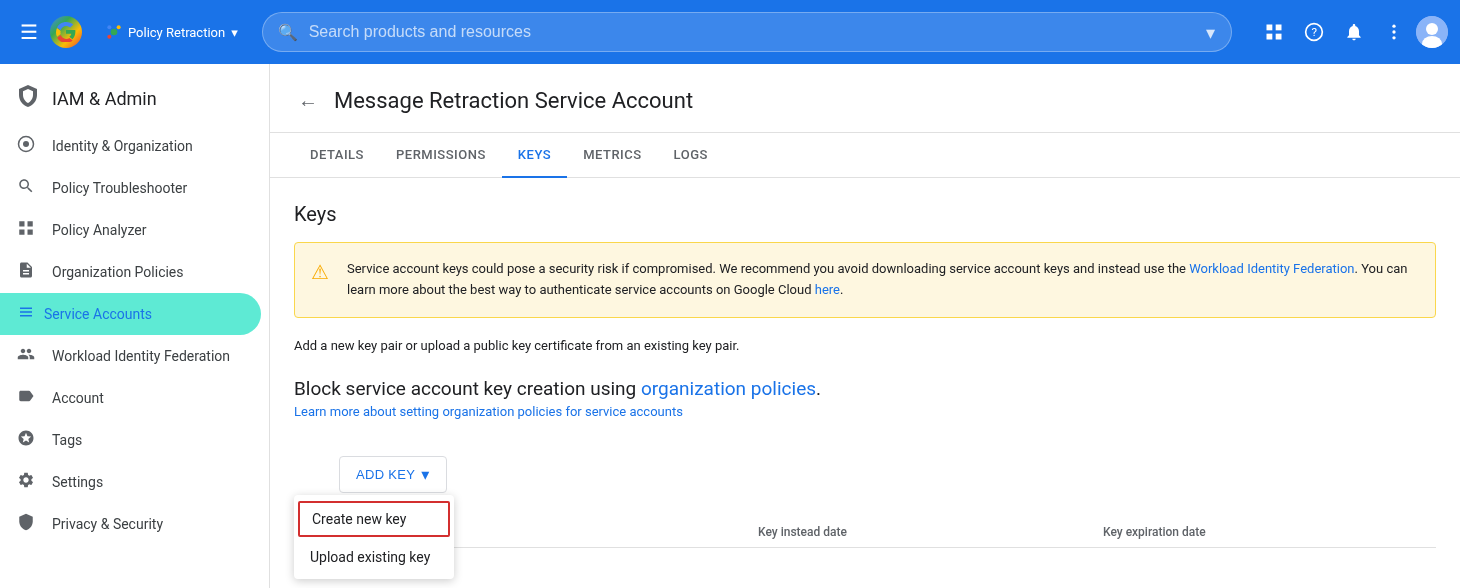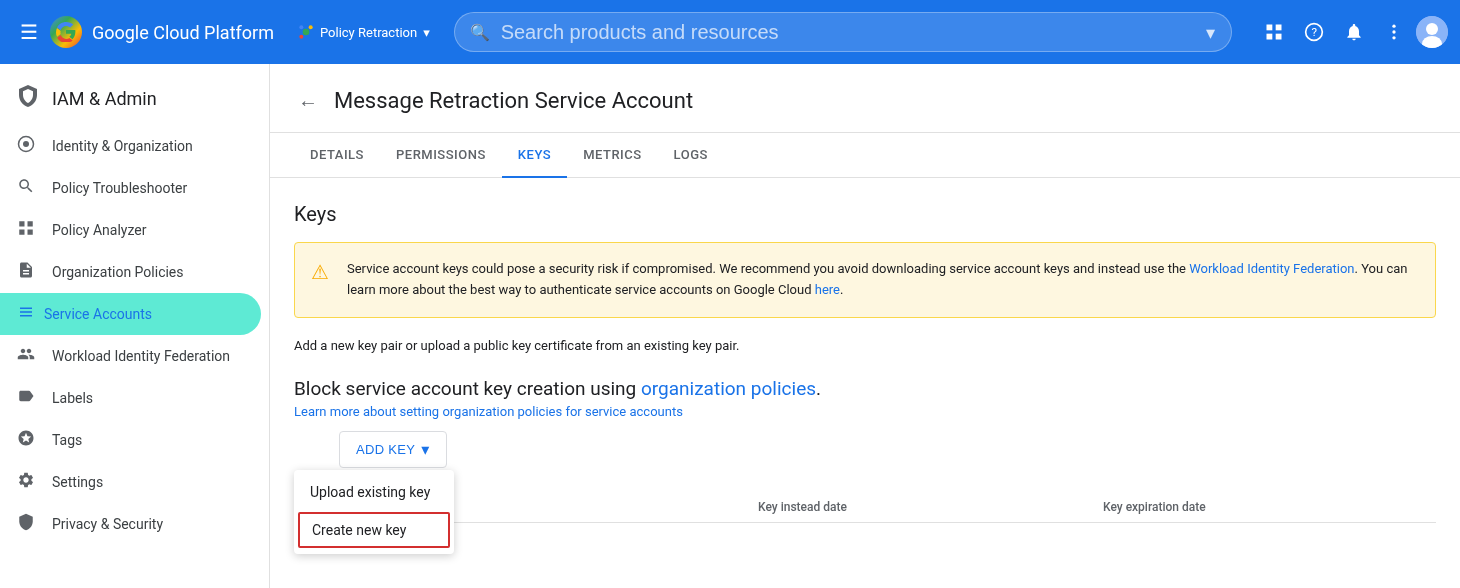--- a/index.html
+++ b/index.html
@@ -22,21 +22,21 @@
     .nav-project { display: flex; align-items: center; gap: 6px; margin-left: 24px; cursor: pointer; color: #fff; }
     .nav-search {
       flex: 1; margin: 0 24px;
       background: rgba(255,255,255,0.15); border-radius: 24px;
       display: flex; align-items: center; padding: 0 16px; height: 40px;
       border: 1px solid rgba(255,255,255,0.3);
     }
     .nav-search-icon { color: rgba(255,255,255,0.8); font-size: 16px; margin-right: 10px; }
     .nav-search input {
       background: transparent; border: none; outline: none; color: #fff;
-      font-size: 20px; flex: 1;
+      font-size: 16px; flex: 1;
     }
     .nav-search input::placeholder { color: rgba(255,255,255,0.7); }
     .nav-search-chevron { color: rgba(255,255,255,0.8); font-size: 18px; }
     .nav-actions { display: flex; align-items: center; gap: 4px; }
     .nav-action-btn { color: #fff; padding: 8px; cursor: pointer; font-size: 18px; border-radius: 50%; display: flex; align-items: center; }
     .nav-avatar { width: 32px; height: 32px; border-radius: 50%; background: #8ab4f8; display: flex; align-items: center; justify-content: center; color: #fff; font-size: 14px; cursor: pointer; overflow: hidden; }
 
     
     .layout { display: flex; margin-top: 64px; height: calc(100vh - 64px); }
 
@@ -96,21 +96,21 @@
     .warning-text { font-size: 13px; color: #202124; line-height: 1.6; }
     .warning-text a { color: #1a73e8; text-decoration: none; }
 
     .add-key-desc { font-size: 13px; color: #202124; margin-bottom: 24px; }
 
     .block-policy { font-size: 19px; color: #202124; margin-bottom: 4px; }
     .block-policy a { color: #1a73e8; text-decoration: none; }
     .learn-more a { color: #1a73e8; text-decoration: none; font-size: 13px; }
 
     
-    .add-key-area { margin: 12px 0 0 0; position: relative; display: inline-block; padding-left: 45px; }
+    .add-key-area { margin: 37px 0 0 0; position: relative; display: inline-block; padding-left: 45px; }
     .add-key-btn {
       display: flex; align-items: center; gap: 6px;
       background: #fff; border: 1px solid #dadce0; border-radius: 4px;
       padding: 8px 16px; font-size: 13px; font-weight: 500; color: #1a73e8;
       cursor: pointer; letter-spacing: 0.3px;
     }
     .add-key-btn-chevron { font-size: 16px; }
 
     
     .dropdown-menu {
@@ -144,21 +144,20 @@
   <span class="nav-hamburger">☰</span>
   <div class="nav-logo-area">
     <div class="nav-logo-icon">
       <svg width="20" height="20" viewBox="0 0 48 48">
         <path fill="#4285F4" d="M24 9.5c3.9 0 7.4 1.5 10 3.9l7.5-7.5C37.5 2.1 31.1 0 24 0 14.6 0 6.5 5.3 2.5 13.1l8.7 6.8C13.3 13.4 18.2 9.5 24 9.5z"></path>
         <path fill="#34A853" d="M46.5 24c0-1.6-.1-3.1-.4-4.6H24v8.7h12.7c-.6 3-2.3 5.5-4.8 7.2l7.5 5.8C43.7 37 46.5 31 46.5 24z"></path>
         <path fill="#FBBC05" d="M11.2 28.6C10.9 27.5 10.7 26.3 10.7 25s.2-2.5.5-3.6L2.5 14.6C.9 17.9 0 21.4 0 25s.9 7.1 2.5 10.4l8.7-6.8z"></path>
         <path fill="#EA4335" d="M24 50c6.5 0 11.9-2.1 15.9-5.8l-7.5-5.8c-2.2 1.5-5 2.3-8.4 2.3-5.8 0-10.7-3.9-12.5-9.3L2.8 38c4 7.7 12.1 12 21.2 12z"></path>
       </svg>
     </div>
-    <span class="nav-logo-text">Google Cloud Platform</span>
   </div>
 
   <div class="nav-project">
     <svg width="16" height="16" viewBox="0 0 24 24" fill="none">
       <circle cx="12" cy="12" r="5" fill="#34a853"></circle>
       <circle cx="5" cy="5" r="3" fill="#4285f4"></circle>
       <circle cx="19" cy="5" r="3" fill="#fbbc05"></circle>
       <circle cx="5" cy="19" r="3" fill="#ea4335"></circle>
     </svg>
     <span>Policy Retraction</span>
@@ -275,21 +274,21 @@
       </span>
       <span>Workload Identity Federation</span>
     </div>
 
     <div class="sidebar-item">
       <span class="sidebar-item-icon">
         <svg width="18" height="18" viewBox="0 0 24 24" fill="#5f6368">
             <path d="M17.63 5.84C17.27 5.33 16.67 5 16 5L5 5.01C3.9 5.01 3 5.9 3 7v10c0 1.1.9 1.99 2 1.99L16 19c.67 0 1.27-.33 1.63-.84L22 12l-4.37-6.16z"></path>
           </svg>
       </span>
-      <span>Labels</span>
+      <span>Account</span>
     </div>
 
     <div class="sidebar-item">
       <span class="sidebar-item-icon">
         <svg width="18" height="18" viewBox="0 0 24 24" fill="#5f6368">
             <path d="M11.99 2C6.47 2 2 6.48 2 12s4.47 10 9.99 10C17.52 22 22 17.52 22 12S17.52 2 11.99 2zm4.24 16L12 15.45 7.77 18l1.12-4.81-3.73-3.23 4.92-.42L12 5l1.92 4.53 4.92.42-3.73 3.23L16.23 18z"></path>
           </svg>
       </span>
       <span>Tags</span>
     </div>
@@ -348,22 +347,22 @@
         <a href="#">Learn more about setting organization policies for service accounts</a>
       </p>
 
       
       <div class="add-key-area">
         <button class="add-key-btn">
           <span>ADD KEY</span>
           <span class="add-key-btn-chevron">▾</span>
         </button>
         <div class="dropdown-menu">
+          <div class="dropdown-item highlighted">Create new key</div>
           <div class="dropdown-item">Upload existing key</div>
-          <div class="dropdown-item highlighted">Create new key</div>
         </div>
       </div>
 
       
       <div class="keys-table">
         <div class="keys-table-header">
           <div class="col col-key-id">Key ID</div>
           <div class="col col-created">Key instead date</div>
           <div class="col col-expiration">Key expiration date</div>
         </div>

